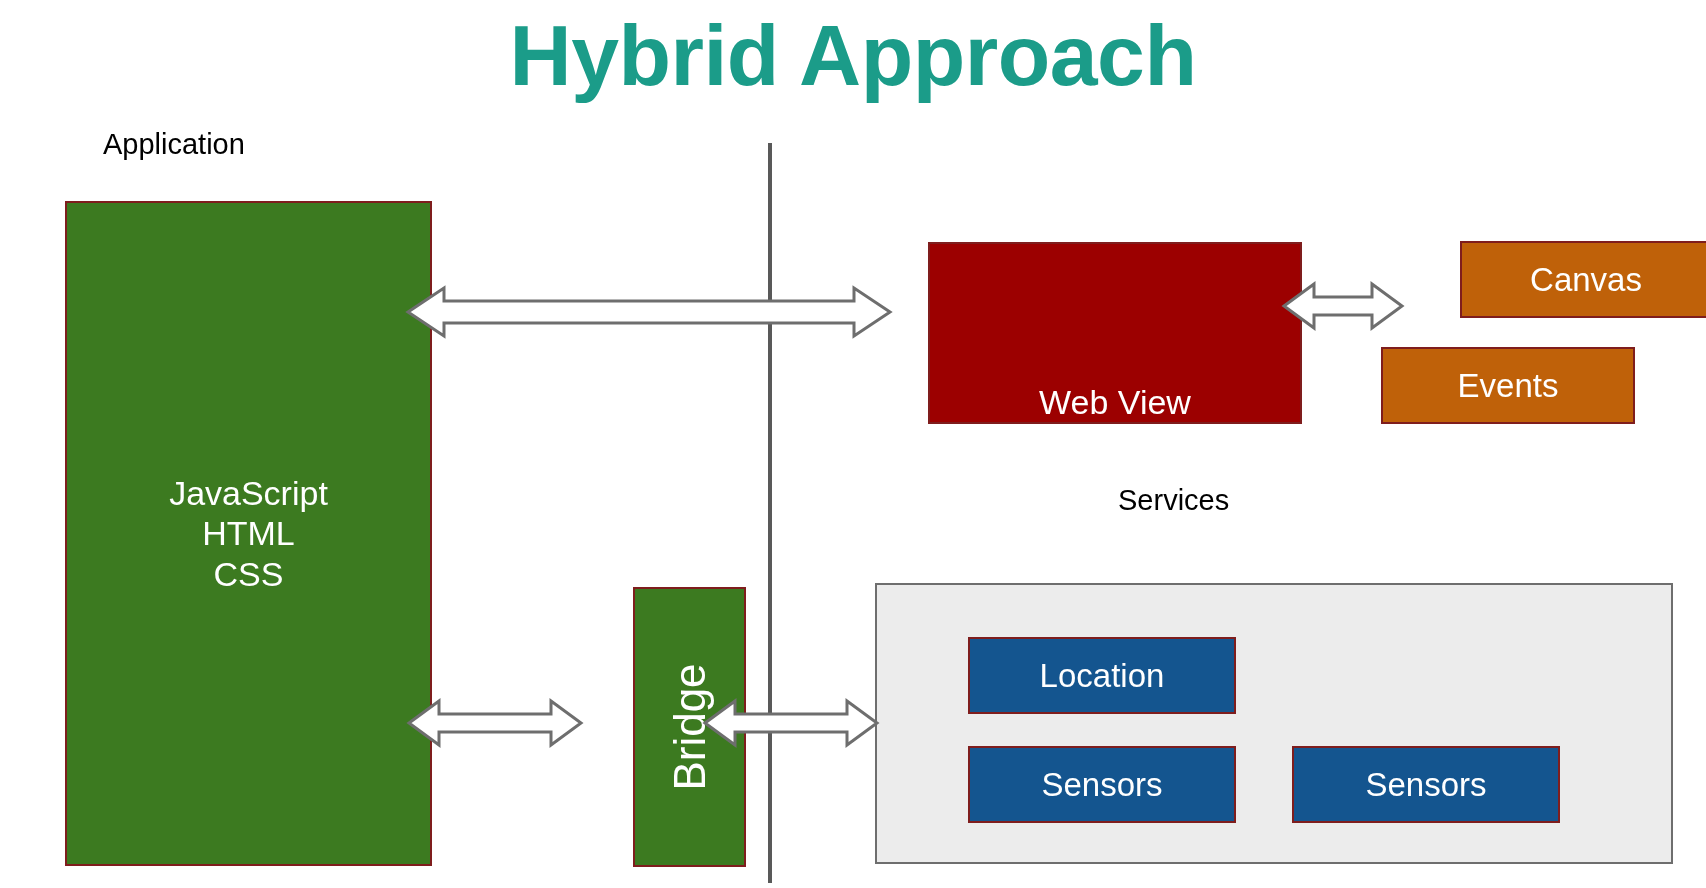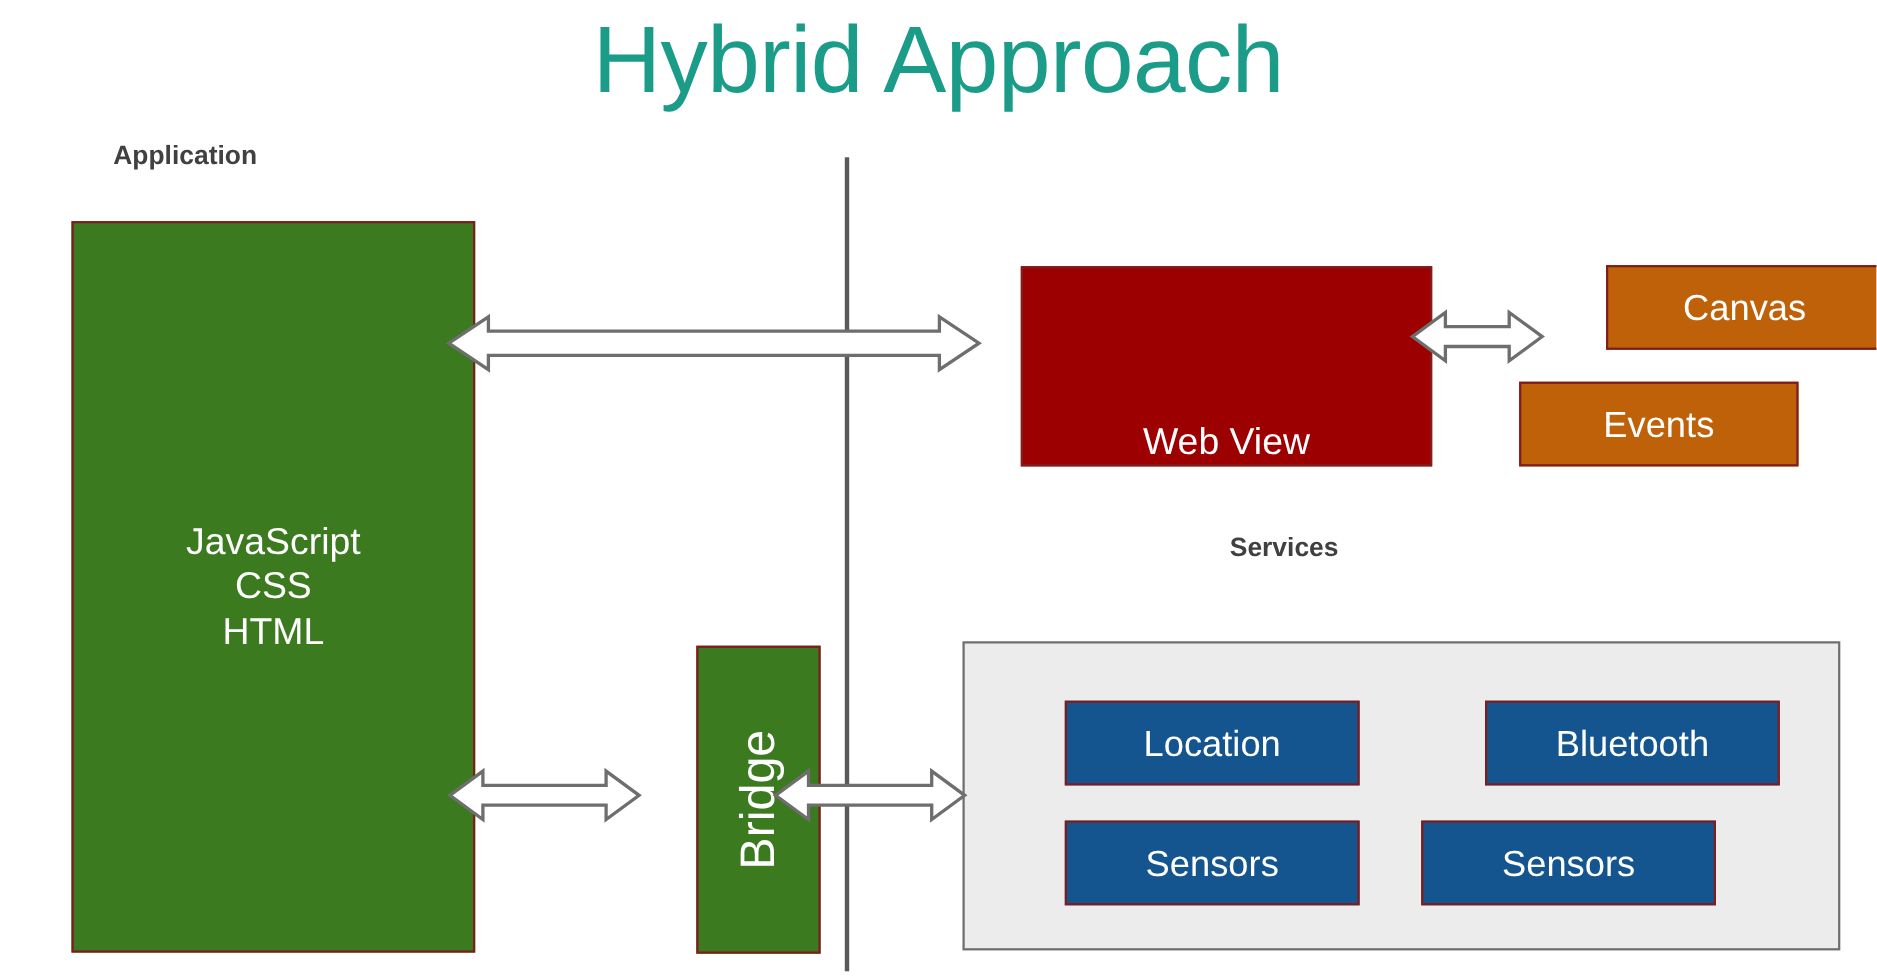--- a/index.html
+++ b/index.html
@@ -21,32 +21,32 @@
 
   
   .slide-title {
     position: absolute;
     left: 0;
     top: 10px;
     width: 1706px;
     text-align: center;
     font-size: 86px;
     line-height: 1.05;
-    font-weight: 400;
+    font-weight: 700;
     color: #1B9C89;
     letter-spacing: -0.5px;
     white-space: nowrap;
   }
 
   
   .caption {
     position: absolute;
-    font-weight: bold;
-    font-size: 24px;
-    color: #404040;
+    font-weight: normal;
+    font-size: 29px;
+    color: #000000;
     white-space: nowrap;
   }
   .caption.application { left: 103px; top: 128px; }
   .caption.services   { left: 1118px; top: 484px; }
 
   
   .box {
     position: absolute;
     box-sizing: border-box;
     border: 2px solid #7f1d1d;
@@ -151,22 +151,22 @@
 
   <div class="divider"></div>
 
   <div class="caption application">Application</div>
 
   <div class="caption services">Services</div>
 
   <div class="box box-application">
     <div class="stack">
       <div>JavaScript</div>
+      <div>HTML</div>
       <div>CSS</div>
-      <div>HTML</div>
     </div>
   </div>
 
   <div class="box box-bridge">
     <span class="vert-label">Bridge</span>
   </div>
 
   <div class="box box-webview">
     <span>Web View</span>
   </div>
@@ -177,23 +177,20 @@
 
   <div class="box box-events">
     <span>Events</span>
   </div>
 
   <div class="services-panel"></div>
 
   <div class="box box-service svc-location">
     <span>Location</span>
   </div>
-  <div class="box box-service svc-bluetooth">
-    <span>Bluetooth</span>
-  </div>
   <div class="box box-service svc-camera">
     <span>Sensors</span>
   </div>
   <div class="box box-service svc-sensors">
     <span>Sensors</span>
   </div>
 
   <svg class="arrow-svg" style="left:408px; top:284px;" width="482" height="56" viewBox="0 0 482 56">
     <polygon points="0,28 36,4 36,17 446,17 446,4 482,28 446,52 446,39 36,39 36,52"></polygon>
   </svg>

